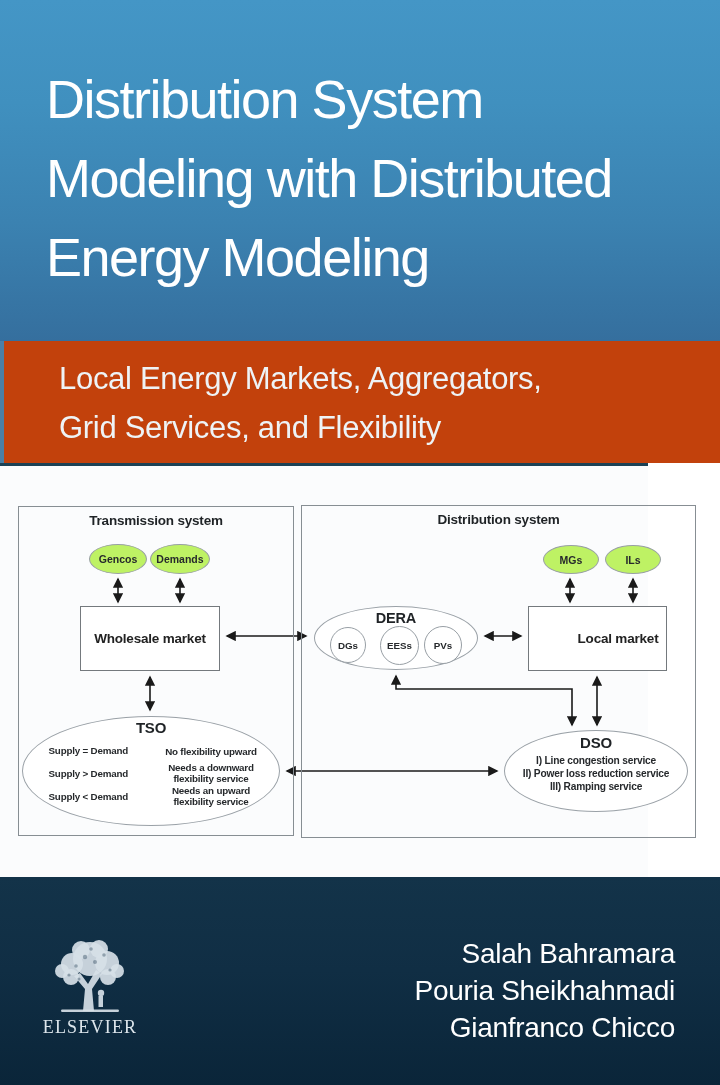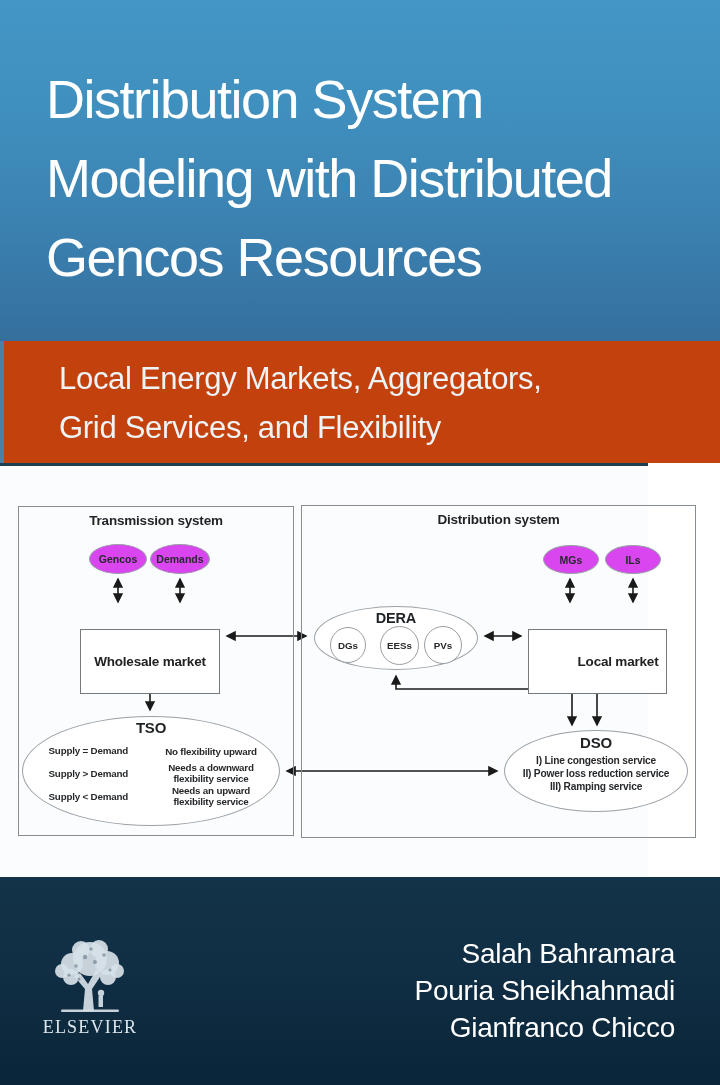--- a/index.html
+++ b/index.html
@@ -44,25 +44,24 @@
   }
   .dg-box-title{
     position:absolute; width:100%; text-align:center; top:6px;
     font-size:13.5px; font-weight:700; color:#1f2326; letter-spacing:-0.2px;
   }
   .dg-rect{
     position:absolute; border:1.4px solid #74797d; background:#fff;
     display:flex; align-items:center; justify-content:center;
     font-size:13.5px; font-weight:700; color:#222; box-sizing:border-box;
     letter-spacing:-0.2px;
-    margin-top:23px;
   }
   .dg-ellipse{
     position:absolute; border:1.3px solid #989fa5; border-radius:50%;
-    background:#d946ef; display:flex; align-items:center; justify-content:center;
+    background:#bef264; display:flex; align-items:center; justify-content:center;
     font-size:10.5px; font-weight:700; color:#26292c; box-sizing:border-box;
   }
   .dg-big-ellipse{
     position:absolute; border:1.3px solid #9aa1a7; border-radius:50%;
     background:#fff; box-sizing:border-box;
   }
   .dg-label{
     position:absolute; text-align:center; color:#1f2326; font-weight:700;
     letter-spacing:-0.2px;
   }
@@ -95,21 +94,21 @@
 </style>
 </head>
 <body>
 
 <div class="cover">
 
   <div class="title-section">
     <h1 class="book-title">
       <span>Distribution System</span><br>
       <span>Modeling with Distributed</span><br>
-      <span>Gencos Resources</span>
+      <span>Energy Modeling</span>
     </h1>
   </div>
 
   <div class="band-edge"></div>
   <div class="subtitle-band">
     <h2 class="subtitle">
       <span>Local Energy Markets, Aggregators,</span><br>
       <span>Grid Services, and Flexibility</span>
     </h2>
   </div>

